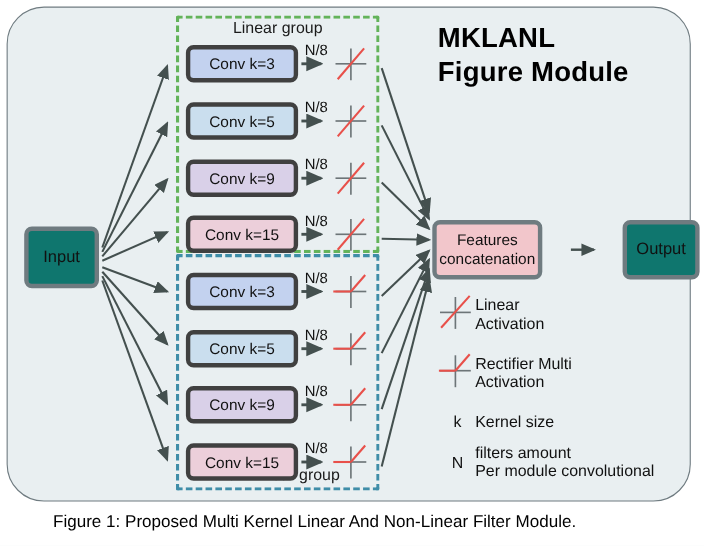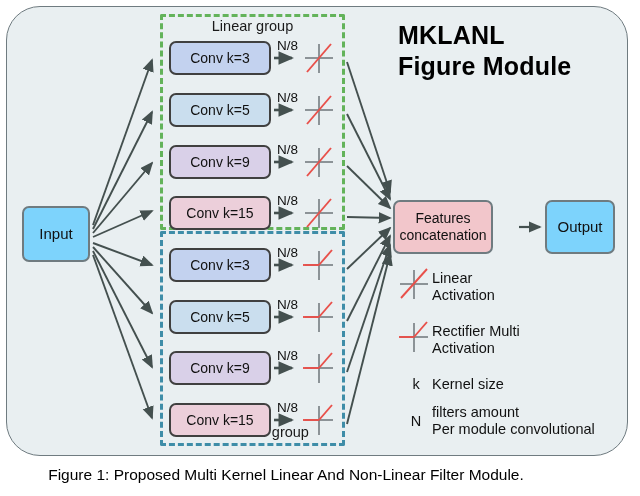--- a/index.html
+++ b/index.html
@@ -68,58 +68,58 @@
     text-align: center;
     font-size: 14.5px;
     color: #1a1a1a;
   }
   .group-label-linear { left: 160px; top: 18px; }
   .group-label-nonlinear { left: 160px; top: 424px; }
 
   .node {
     position: absolute;
     box-sizing: border-box;
-    border: 2px solid #404040;
+    border: 4px solid #404040;
     border-radius: 7px;
     display: flex;
     align-items: center;
     justify-content: center;
     font-size: 14px;
     color: #111;
     text-align: center;
     line-height: 1.18;
   }
   .conv-box {
     left: 169px;
     width: 102px;
     height: 34px;
     font-size: 14px;
   }
   .io-box {
-    background: #7dd3fc;
+    background: #0f766e;
     border-color: #6f7b80;
   }
   .input-box {
     left: 22px;
     top: 206px;
     width: 68px;
     height: 56px;
     font-size: 15px;
   }
   .feat-box {
     left: 393px;
     top: 200px;
     width: 100px;
     height: 54px;
     background: #f2c6cb;
     border-color: #6f7b80;
     font-size: 14px;
   }
   .output-box {
-    left: 545px;
+    left: 566px;
     top: 200px;
     width: 70px;
     height: 54px;
     font-size: 15px;
   }
 
   .nlabel {
     position: absolute;
     font-size: 13.5px;
     color: #111;

